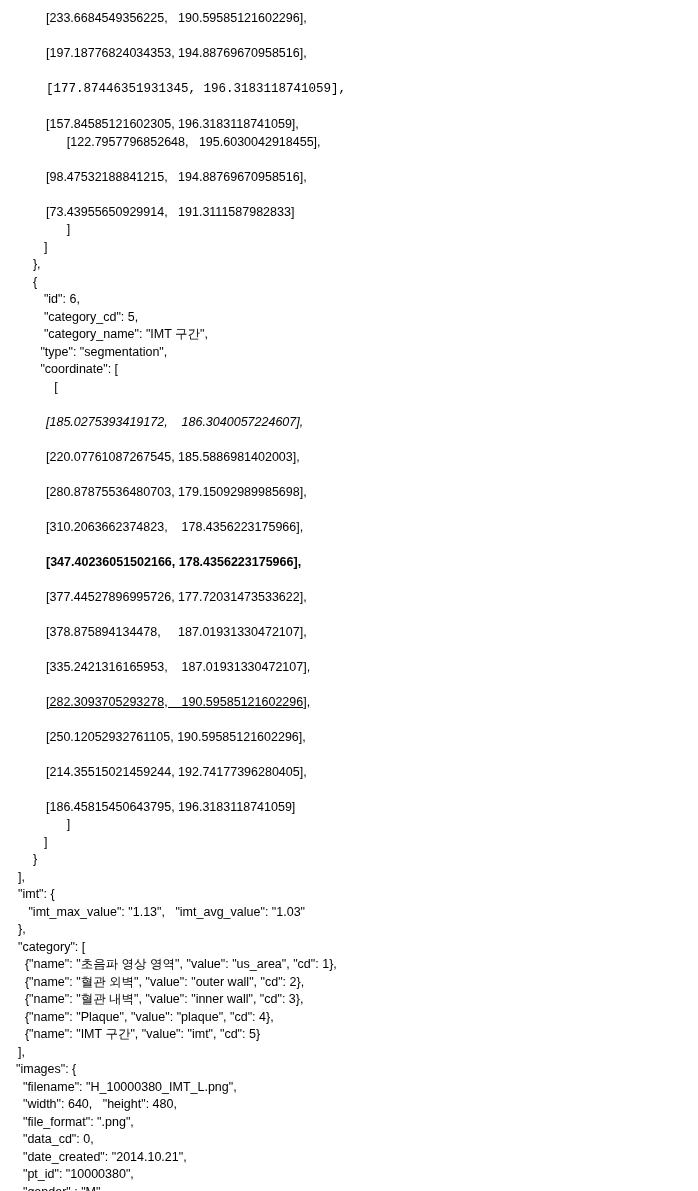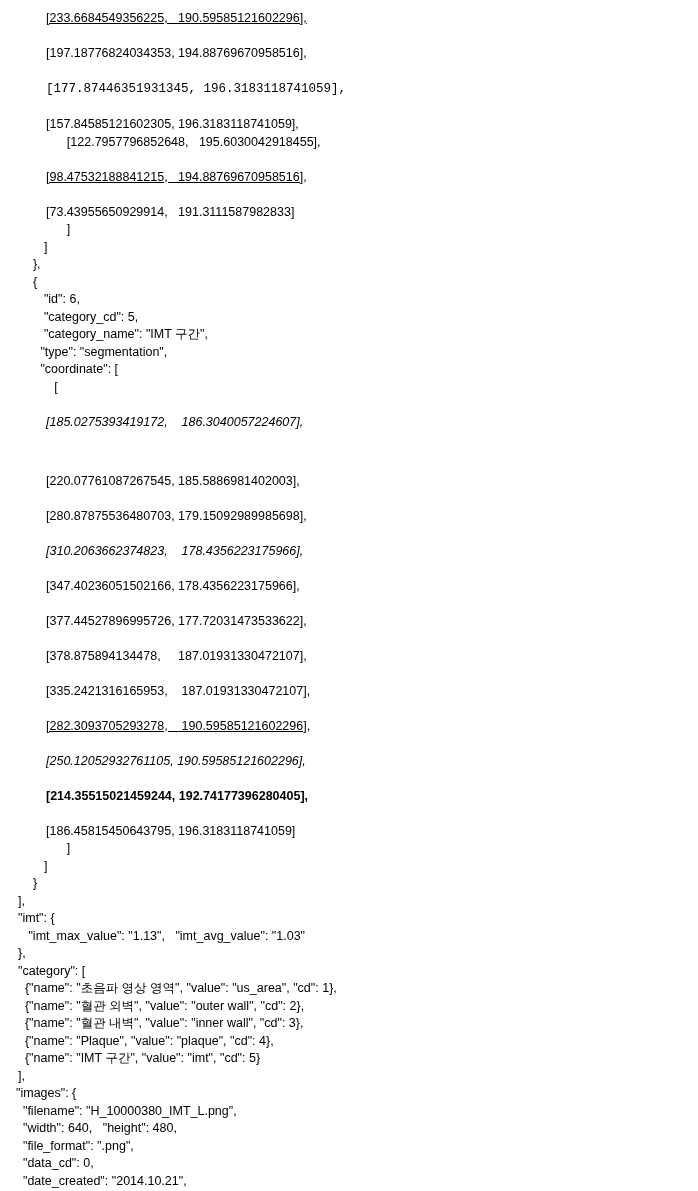--- a/index.html
+++ b/index.html
@@ -15,64 +15,64 @@
     margin: 0;
     padding: 10px 8px 10px 8px;
     white-space: pre;
     font-family: inherit;
     font-size: 12.5px;
   }
 </style>
 </head>
 <body>
 
-<pre><span style="padding-left:38px;display:inline-block;text-decoration:underline;">[233.6684549356225,   190.59585121602296],</span>
+<pre><span style="padding-left:38px;display:inline-block;">[233.6684549356225,   190.59585121602296],</span>
 <span></span>
 <span style="padding-left:38px;display:inline-block;">[197.18776824034353, 194.88769670958516],</span>
 <span></span>
 <span style="padding-left:38px;display:inline-block;font-family:Liberation Mono, monospace;">[177.87446351931345, 196.3183118741059],</span>
 <span></span>
 <span style="padding-left:38px;display:inline-block;">[157.84585121602305, 196.3183118741059],</span>
 <span style="padding-left:38px;display:inline-block;">      [122.7957796852648,   195.6030042918455],</span>
 <span></span>
-<span style="padding-left:38px;display:inline-block;text-decoration:underline;">[98.47532188841215,   194.88769670958516],</span>
+<span style="padding-left:38px;display:inline-block;">[98.47532188841215,   194.88769670958516],</span>
 <span></span>
 <span style="padding-left:38px;display:inline-block;">[73.43955650929914,   191.3111587982833]</span>
 <span style="padding-left:38px;display:inline-block;">      ]</span>
 <span style="padding-left:22px;display:inline-block;">    ]</span>
 <span style="padding-left:18px;display:inline-block;">  },</span>
 <span style="padding-left:18px;display:inline-block;">  {</span>
 <span style="padding-left:22px;display:inline-block;">    "id": 6,</span>
 <span style="padding-left:22px;display:inline-block;">    "category_cd": 5,</span>
 <span style="padding-left:22px;display:inline-block;">    "category_name": "IMT 구간",</span>
 <span style="padding-left:22px;display:inline-block;">   "type": "segmentation",</span>
 <span style="padding-left:22px;display:inline-block;">   "coordinate": [</span>
 <span style="padding-left:22px;display:inline-block;">       [</span>
 <span></span>
 <span style="padding-left:38px;display:inline-block;font-style:italic;">[185.0275393419172,    186.3040057224607],</span>
 <span></span>
-<span style="padding-left:38px;display:inline-block;margin-top:24px;">[220.07761087267545, 185.5886981402003],</span>
+<span style="padding-left:38px;display:inline-block;">[220.07761087267545, 185.5886981402003],</span>
 <span></span>
 <span style="padding-left:38px;display:inline-block;text-align:center;">[280.87875536480703, 179.15092989985698],</span>
 <span></span>
-<span style="padding-left:38px;display:inline-block;font-style:italic;">[310.2063662374823,    178.4356223175966],</span>
+<span style="padding-left:38px;display:inline-block;">[310.2063662374823,    178.4356223175966],</span>
 <span></span>
-<span style="padding-left:38px;display:inline-block;">[347.40236051502166, 178.4356223175966],</span>
+<span style="padding-left:38px;display:inline-block;font-weight:bold;">[347.40236051502166, 178.4356223175966],</span>
 <span></span>
 <span style="padding-left:38px;display:inline-block;">[377.44527896995726, 177.72031473533622],</span>
 <span></span>
 <span style="padding-left:38px;display:inline-block;">[378.875894134478,     187.01931330472107],</span>
 <span></span>
 <span style="padding-left:38px;display:inline-block;">[335.2421316165953,    187.01931330472107],</span>
 <span></span>
 <span style="padding-left:38px;display:inline-block;text-decoration:underline;">[282.3093705293278,    190.59585121602296],</span>
 <span></span>
-<span style="padding-left:38px;display:inline-block;font-style:italic;">[250.12052932761105, 190.59585121602296],</span>
+<span style="padding-left:38px;display:inline-block;">[250.12052932761105, 190.59585121602296],</span>
 <span></span>
-<span style="padding-left:38px;display:inline-block;font-weight:bold;">[214.35515021459244, 192.74177396280405],</span>
+<span style="padding-left:38px;display:inline-block;">[214.35515021459244, 192.74177396280405],</span>
 <span></span>
 <span style="padding-left:38px;display:inline-block;">[186.45815450643795, 196.3183118741059]</span>
 <span style="padding-left:38px;display:inline-block;">      ]</span>
 <span style="padding-left:22px;display:inline-block;">    ]</span>
 <span style="padding-left:18px;display:inline-block;">  }</span>
 <span style="padding-left:10px;display:inline-block;">],</span>
 <span style="padding-left:10px;display:inline-block;">"imt": {</span>
 <span style="padding-left:10px;display:inline-block;">   "imt_max_value": "1.13",   "imt_avg_value": "1.03"</span>
 <span style="padding-left:10px;display:inline-block;">},</span>
 <span style="padding-left:10px;display:inline-block;">"category": [</span>

